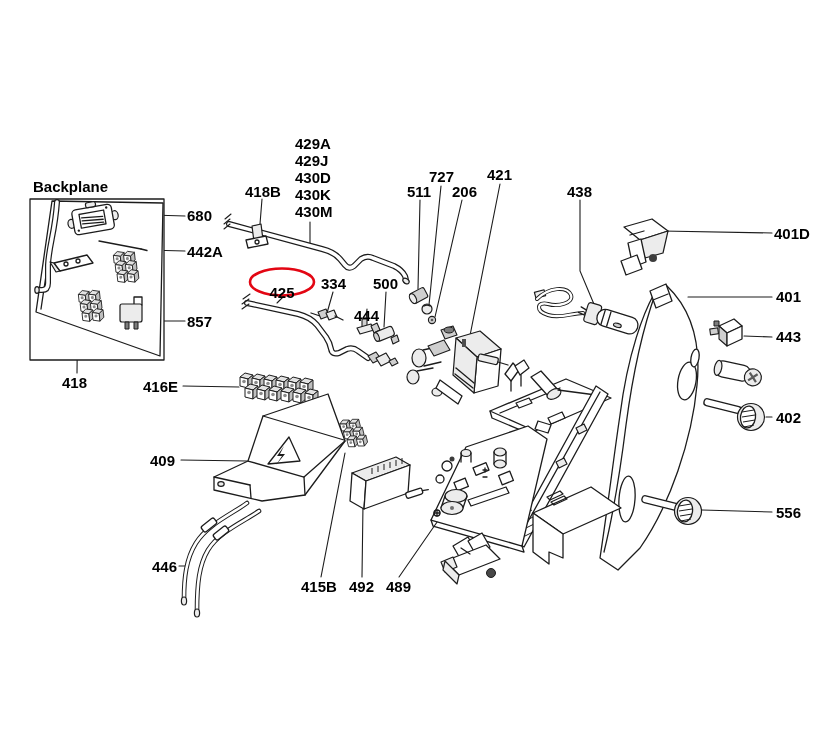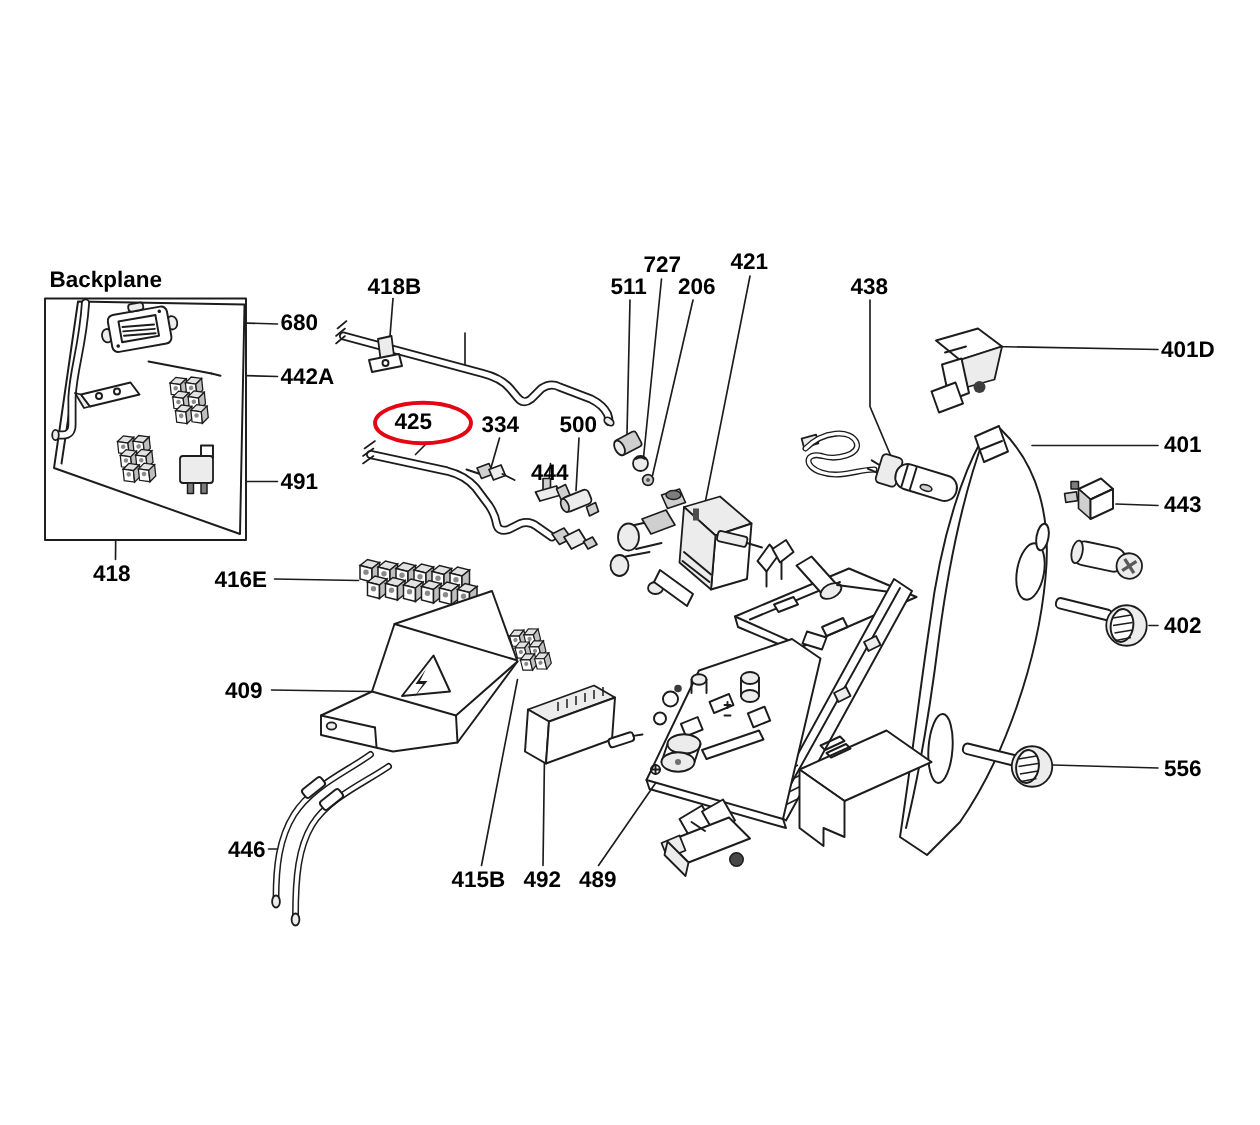--- a/index.html
+++ b/index.html
@@ -1,21 +1,21 @@
 <!DOCTYPE html>
 <html><head>
 <meta charset="utf-8">
 <style>
   html,body{margin:0;padding:0;background:#fff;}
   .stage{position:relative;width:840px;height:750px;background:#ffffff;overflow:hidden;
          font-family:"Liberation Sans",sans-serif;}
   .stage svg{position:absolute;left:0;top:0;}
   .lbl{position:absolute;font-weight:700;font-size:15px;line-height:17px;color:#000;
        white-space:nowrap;}
-  .lbl.ctr{text-align:left;}
+  .lbl.ctr{text-align:center;margin-top:11px;}
   
   .ln{fill:none;stroke:#1c1c1c;stroke-width:1.3;stroke-linecap:round;stroke-linejoin:round;}
   .ld{fill:none;stroke:#1c1c1c;stroke-width:1.1;stroke-linecap:round;}
   .fw{fill:#ffffff;stroke:#1c1c1c;stroke-width:1.3;stroke-linejoin:round;}
   .fl{fill:#ececec;stroke:#1c1c1c;stroke-width:1.2;stroke-linejoin:round;}
   .fd{fill:#cfcfcf;stroke:#1c1c1c;stroke-width:1.1;stroke-linejoin:round;}
   .fk{fill:#7d7d7d;stroke:#1c1c1c;stroke-width:1;stroke-linejoin:round;}
   .tO{fill:none;stroke:#1c1c1c;stroke-width:6;stroke-linecap:round;stroke-linejoin:round;}
   .tI{fill:none;stroke:#ffffff;stroke-width:3.6;stroke-linecap:round;stroke-linejoin:round;}
   .wO{stroke-width:4.6;}
@@ -435,30 +435,37 @@
           <rect class="fw" x="213" y="529.5" width="16" height="7" rx="2"></rect>
         </g>
   </g>
 
   <ellipse cx="282" cy="282" rx="32" ry="13.5" fill="none" stroke="#e30613" stroke-width="2.6"></ellipse>
 </svg>
 
   <div class="lbl" style="left:33px;top:178px">Backplane</div>
   <div class="lbl" style="left:187px;top:207px">680</div>
   <div class="lbl" style="left:187px;top:243px">442A</div>
-  <div class="lbl" style="left:187px;top:313px">491</div>
+  <div class="lbl" style="left:187px;top:313px">857</div>
   <div class="lbl" style="left:62px;top:374px">418</div>
   <div class="lbl" style="left:143px;top:378px">416E</div>
   <div class="lbl" style="left:150px;top:452px">409</div>
   <div class="lbl" style="left:152px;top:558px">446</div>
   <div class="lbl" style="left:301px;top:578px">415B</div>
   <div class="lbl" style="left:349px;top:578px">492</div>
   <div class="lbl" style="left:386px;top:578px">489</div>
   <div class="lbl" style="left:245px;top:183px">418B</div>
 
+  <div class="lbl" style="left:295px;top:135px">
+    <div>429A</div>
+    <div>429J</div>
+    <div>430D</div>
+    <div>430K</div>
+    <div>430M</div>
+  </div>
 
   <div class="lbl ctr" style="left:263px;top:273px;width:38px">425</div>
   <div class="lbl" style="left:321px;top:275px">334</div>
   <div class="lbl" style="left:373px;top:275px">500</div>
   <div class="lbl" style="left:354px;top:307px">444</div>
   <div class="lbl" style="left:407px;top:183px">511</div>
   <div class="lbl" style="left:429px;top:168px">727</div>
   <div class="lbl" style="left:452px;top:183px">206</div>
   <div class="lbl" style="left:487px;top:166px">421</div>
   <div class="lbl" style="left:567px;top:183px">438</div>

